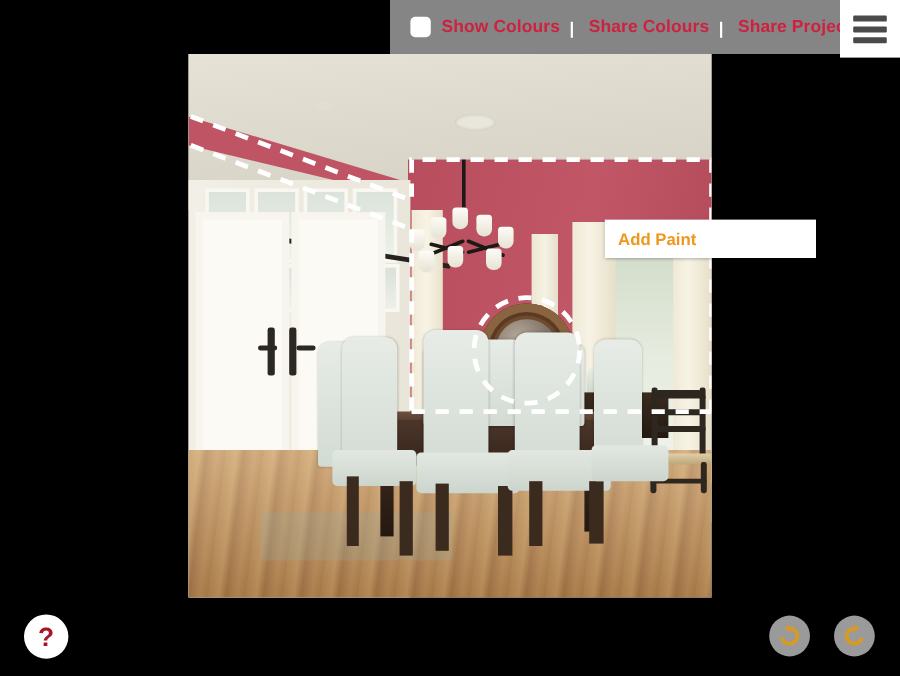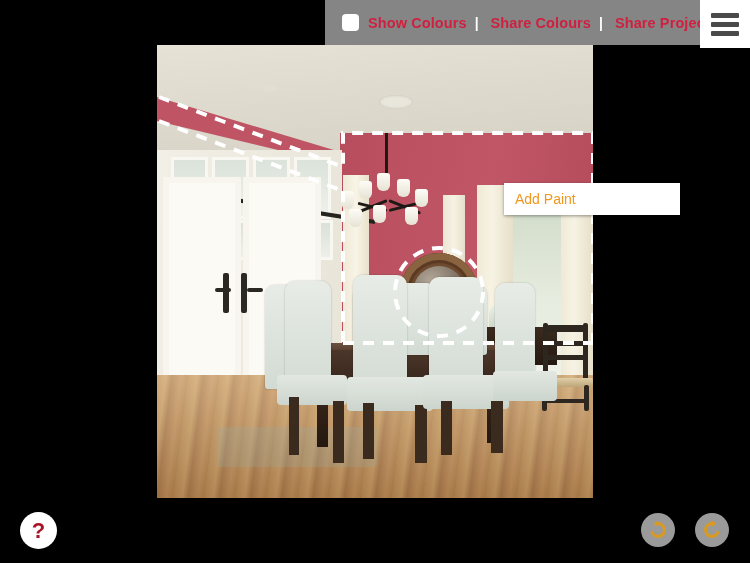--- a/index.html
+++ b/index.html
@@ -124,21 +124,21 @@
   #ladderChair{left:382px;top:278px;width:54px;height:88px;}
   .ladderRung{position:absolute;background:#2e2720;border-radius:2px;}
 
   
   #sel{position:absolute;left:0;top:0;width:436px;height:453px;pointer-events:none;}
   #sel path, #sel polyline{fill:none;stroke:#ffffff;stroke-width:4;
     stroke-dasharray:11 9;stroke-linecap:butt;}
 
   
   #addPaint{position:absolute;left:504px;top:183px;width:176px;height:32px;background:#ffffff;
-    display:flex;align-items:center;box-shadow:0 1px 3px rgba(0,0,0,.4);}
+    display:flex;align-items:center;box-shadow:0 1px 3px rgba(0,0,0,.4);font-weight:bold;}
   #addPaintLbl{color:#f0971e;font-size:14px;margin-left:11px;}
 
   
   #helpbtn{position:absolute;left:20px;top:512px;width:37px;height:37px;border-radius:50%;
     background:#ffffff;display:flex;align-items:center;justify-content:center;}
   #helpQ{color:#a81527;font-size:22px;font-weight:bold;line-height:1;}
 
   .circbtn{position:absolute;width:34px;height:34px;border-radius:50%;background:#9a9a9a;
     display:flex;align-items:center;justify-content:center;}
   #undoBtn{left:641px;top:513px;}

